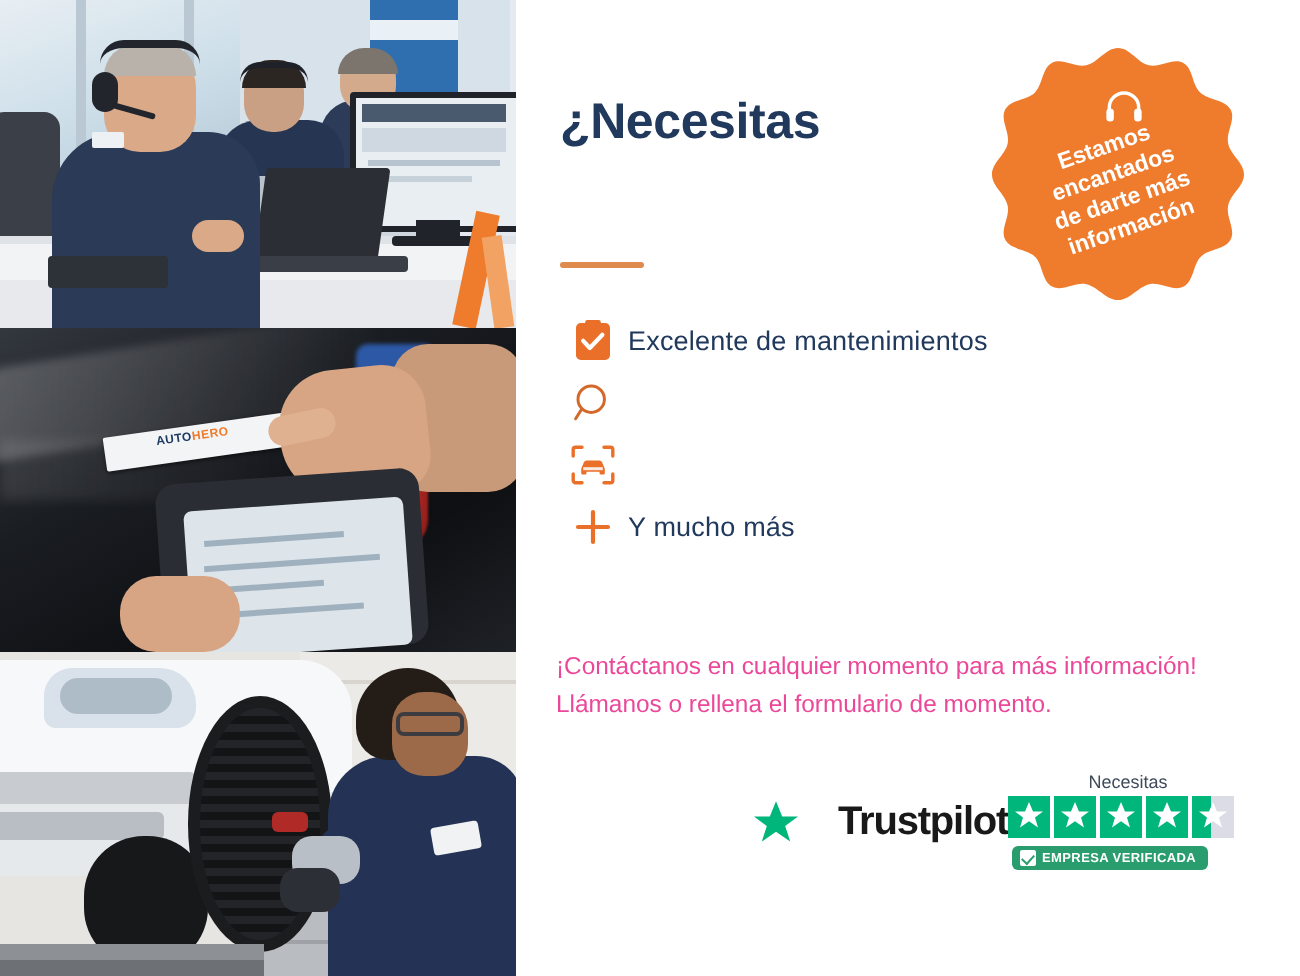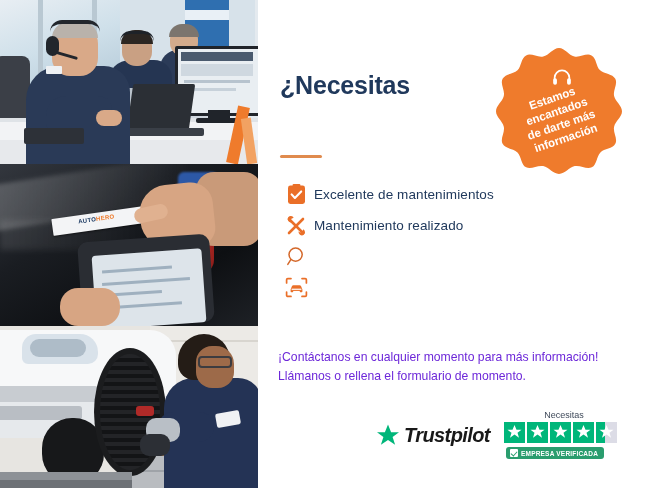--- a/index.html
+++ b/index.html
@@ -113,21 +113,21 @@
   .p3 .mface{position:absolute;left:32px;top:12px;width:38px;height:42px;background:#9d6a49;border-radius:16px 18px 16px 16px;}
   .p3 .glasses{position:absolute;left:34px;top:22px;width:30px;height:8px;border:2px solid #3c3c40;border-radius:4px;}
   .p3 .mbody2{position:absolute;left:0;top:44px;width:98px;height:118px;background:#243355;border-radius:30px 24px 0 0;}
   .p3 .mbadge2{position:absolute;left:52px;top:78px;width:24px;height:14px;background:#f0f2f4;border-radius:2px;transform:rotate(-10deg);}
   .p3 .marm2{position:absolute;left:-6px;top:78px;width:56px;height:30px;background:#243355;border-radius:16px;}
   .p3 .glove{position:absolute;left:-18px;top:84px;width:34px;height:24px;background:#b9bfc6;border-radius:10px;}
   .p3 .glove2{position:absolute;left:-24px;top:100px;width:30px;height:22px;background:#2c2f35;border-radius:9px;}
   .p3 .tool{position:absolute;left:-28px;top:72px;width:18px;height:10px;background:#b02a28;border-radius:3px;}
 
   
-  .content{position:relative;flex:1;height:436px;background:#ffffff;padding:12px;margin-top:24px;}
+  .content{position:relative;flex:1;height:436px;background:#ffffff;padding:12px;}
 
   .heading{position:absolute;left:22px;top:46px;width:250px;
      font-size:25px;line-height:1.22;font-weight:bold;color:#20395c;letter-spacing:-0.2px;}
   .rule{position:absolute;left:22px;top:131px;width:42px;height:3px;background:#e08b4e;border-radius:2px;}
 
   
   .badge{position:absolute;left:236px;top:22px;width:130px;height:130px;}
   .badge .burst{position:absolute;inset:0;}
   .badge .headset{position:absolute;left:58px;top:22px;width:20px;height:18px;}
   .badge .btext{position:absolute;left:12px;top:44px;width:106px;
@@ -135,25 +135,25 @@
      font-size:11.5px;line-height:1.22;font-weight:bold;}
 
   
   .features{position:absolute;left:20px;top:155px;width:270px;}
   .feat{display:flex;align-items:center;height:31px;}
   .feat .ic{width:36px;height:30px;flex:0 0 36px;display:flex;align-items:center;justify-content:center;}
   .feat .lbl{font-size:13.5px;color:#20395c;font-weight:normal;letter-spacing:.1px;}
 
   
   .para{position:absolute;left:20px;top:324px;width:350px;
-     font-size:12.2px;line-height:1.55;color:#6d28d9;}
+     font-size:12.2px;line-height:1.55;color:#ec4899;}
 
   
   .tp{position:absolute;left:118px;top:386px;width:260px;height:62px;}
-  .tp-logo{position:absolute;left:0px;top:14px;display:flex;align-items:center;gap:4px;font-style:italic;}
+  .tp-logo{position:absolute;left:0px;top:14px;display:flex;align-items:center;gap:19px;}
   .tp-logo .word{font-size:20px;font-weight:bold;color:#191919;letter-spacing:-0.6px;}
   .tp-right{position:absolute;left:128px;top:0;width:132px;}
   .tp-exc{font-size:9px;color:#3f4a5a;text-align:center;width:116px;margin-left:2px;}
   .stars{display:flex;gap:2px;margin-top:2px;}
   .st{width:21px;height:21px;background:#00b67a;position:relative;}
   .st.half{background:linear-gradient(90deg,#00b67a 0%,#00b67a 45%,#dcdce6 45%,#dcdce6 100%);}
   .st svg{position:absolute;left:2px;top:2px;}
   .verif{margin-top:4px;margin-left:2px;display:inline-flex;align-items:center;gap:3px;
      background:#2a9d6e;border-radius:3px;padding:2px 6px 2px 4px;}
   .verif .vtxt{font-size:6.5px;color:#ffffff;font-weight:bold;letter-spacing:.2px;}
@@ -301,33 +301,20 @@
         <span class="ic">
           <svg width="19" height="21" viewBox="0 0 19 21">
             <rect x="1" y="1.5" width="17" height="18.5" rx="2.4" fill="#ea6f28"></rect>
             <rect x="5.6" y="0" width="7.8" height="3.6" rx="1.1" fill="#ea6f28"></rect>
             <path d="M4.6 10.4l3.3 3.6 6.3-6.6" fill="none" stroke="#ffffff" stroke-width="2.1" stroke-linecap="round" stroke-linejoin="round"></path>
           </svg>
         </span>
         <span class="lbl">Excelente de mantenimientos</span>
       </div>
 
-      <div class="feat">
-        <span class="ic">
-          <svg width="22" height="22" viewBox="0 0 22 22">
-            <g stroke="#ea6f28" stroke-width="2.6" stroke-linecap="round">
-              <line x1="4" y1="4" x2="18" y2="18"></line>
-              <line x1="18" y1="4" x2="4" y2="18"></line>
-            </g>
-            <path d="M3.2 2.2a3.4 3.4 0 0 0 3.6 5.2l-1.4-1.4 1-2.3 2.3-1-1.4-1.4a3.4 3.4 0 0 0-4.1.9z" fill="#ea6f28"></path>
-            <path d="M18.8 19.8a3.4 3.4 0 0 1-5.2-3.6l1.4 1.4 2.3-1 1-2.3 1.4 1.4a3.4 3.4 0 0 1-.9 4.1z" fill="#ea6f28"></path>
-          </svg>
-        </span>
-        <span class="lbl">Mantenimiento realizado</span>
-      </div>
 
       <div class="feat">
         <span class="ic">
           <svg width="21" height="21" viewBox="0 0 21 21">
             <circle cx="9.6" cy="8.6" r="6.6" fill="none" stroke="#d4682a" stroke-width="1.5"></circle>
             <line x1="4.8" y1="13.6" x2="1.8" y2="18.4" stroke="#d4682a" stroke-width="1.5" stroke-linecap="round"></line>
           </svg>
         </span>
       </div>
 
@@ -339,20 +326,31 @@
               <path d="M17 1.6h3.2a1.2 1.2 0 0 1 1.2 1.2V6"></path>
               <path d="M21.4 15v3.2a1.2 1.2 0 0 1-1.2 1.2H17"></path>
               <path d="M6 19.4H2.8a1.2 1.2 0 0 1-1.2-1.2V15"></path>
             </g>
             <path d="M5.6 12.4l1.3-3.1c.25-.6.85-1 1.5-1h6.2c.65 0 1.25.4 1.5 1l1.3 3.1v2.2c0 .4-.32.7-.72.7h-1.2a.72.72 0 0 1-.72-.7v-.7H8.24v.7c0 .4-.32.7-.72.7H6.32a.72.72 0 0 1-.72-.7z" fill="#ea6f28"></path>
             <rect x="6.6" y="11.6" width="9.8" height="1.5" fill="#ffffff" opacity="0.85"></rect>
           </svg>
         </span>
       </div>
 
+      <div class="feat">
+        <span class="ic">
+          <svg width="21" height="21" viewBox="0 0 21 21">
+            <g stroke="#ea6f28" stroke-width="2.1" stroke-linecap="round">
+              <line x1="10.5" y1="3" x2="10.5" y2="18"></line>
+              <line x1="3" y1="10.5" x2="18" y2="10.5"></line>
+            </g>
+          </svg>
+        </span>
+        <span class="lbl">Y mucho más</span>
+      </div>
     </div>
 
     <div class="para">
       <div>¡Contáctanos en cualquier momento para más información!</div>
       <div>Llámanos o rellena el formulario de momento.</div>
     </div>
 
     <div class="tp">
       <div class="tp-logo">
         <svg width="24" height="23" viewBox="0 0 24 23">

